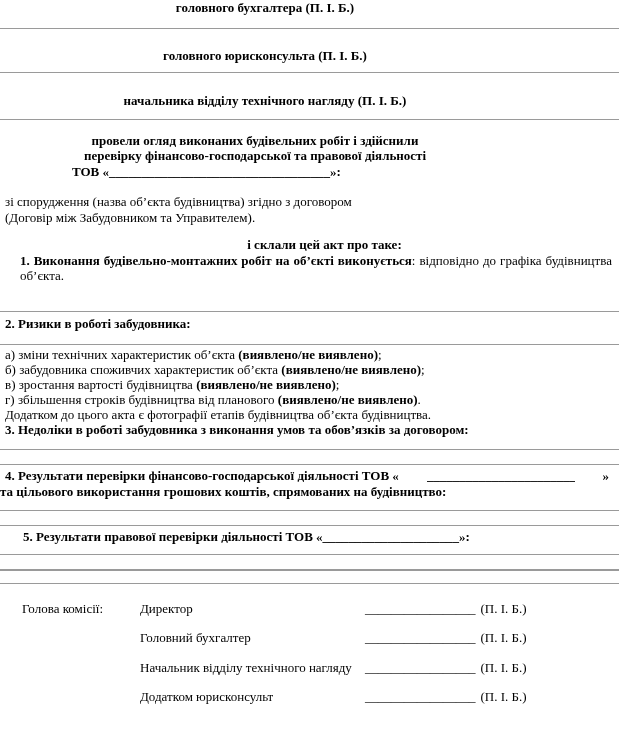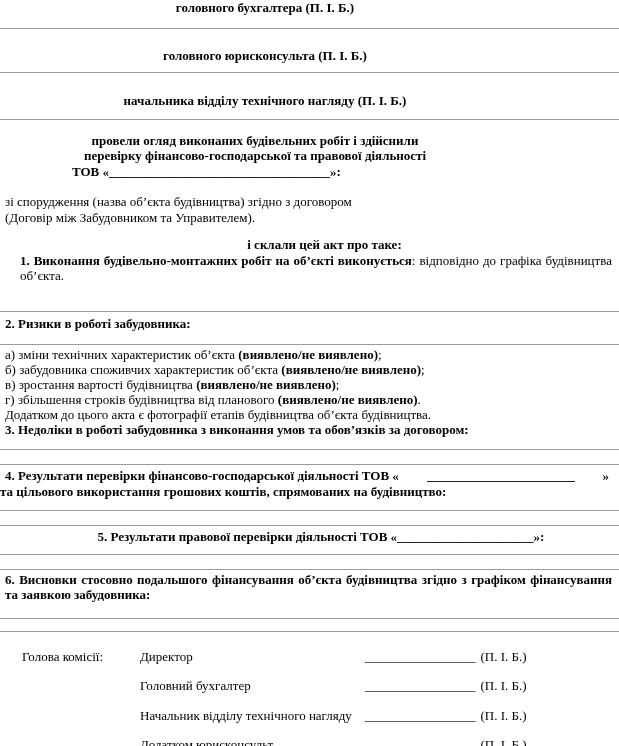--- a/index.html
+++ b/index.html
@@ -27,21 +27,21 @@
 
   .item1{padding:0 7px 0 20px;text-align:justify;margin-bottom:27px;}
   .item2title{font-weight:bold;padding-left:5px;margin-top:4px;margin-bottom:13px;}
   .risks{padding-left:5px;margin-top:2px;line-height:15px;margin-bottom:12px;}
   .risks .item3t{font-weight:bold;}
 
   .item4row{display:flex;padding:0 10px 0 5px;font-weight:bold;margin-top:3px;gap:28px;}
   .item4row .pre{white-space:nowrap;}
   .item4row .ufill{flex:1;overflow:hidden;white-space:nowrap;}
   .item4b{font-weight:bold;margin-bottom:11px;}
-  .item5{font-weight:bold;padding-left:23px;margin-top:3px;margin-bottom:9px;text-align:center;}
+  .item5{font-weight:bold;padding-left:23px;margin-top:3px;margin-bottom:9px;}
   .item6{font-weight:bold;padding:0 7px 0 5px;text-align:justify;margin-top:2px;margin-bottom:15px;}
 
   
   .commission{margin-top:17px;}
   .crow{display:flex;margin-bottom:14px;}
   .c1{width:140px;padding-left:22px;box-sizing:border-box;}
   .c2{width:225px;}
   .c3{white-space:nowrap;}
   .c3 .pib{margin-left:5px;}
 </style>
@@ -96,21 +96,20 @@
   <div class="item4b">та цільового використання грошових коштів, спрямованих на будівництво:</div>
   <hr class="rule">
   <div class="gap14"></div>
   <hr class="rule">
 
   <div class="item5"><span>5. Результати правової перевірки діяльності ТОВ «</span><span>_____________________</span><span>»:</span></div>
   <hr class="rule">
   <div class="gap14"></div>
   <hr class="rule">
 
-  <div class="item6">6. Висновки стосовно подальшого фінансування об’єкта будівництва згідно з графіком фінансування та заявкою забудовника:</div>
   <hr class="rule">
   <div class="gap12"></div>
   <hr class="rule">
 
   <div class="commission">
     <div class="crow">
       <div class="c1">Голова комісії:</div>
       <div class="c2">Директор</div>
       <div class="c3"><span>_________________</span><span class="pib">(П. І. Б.)</span></div>
     </div>

